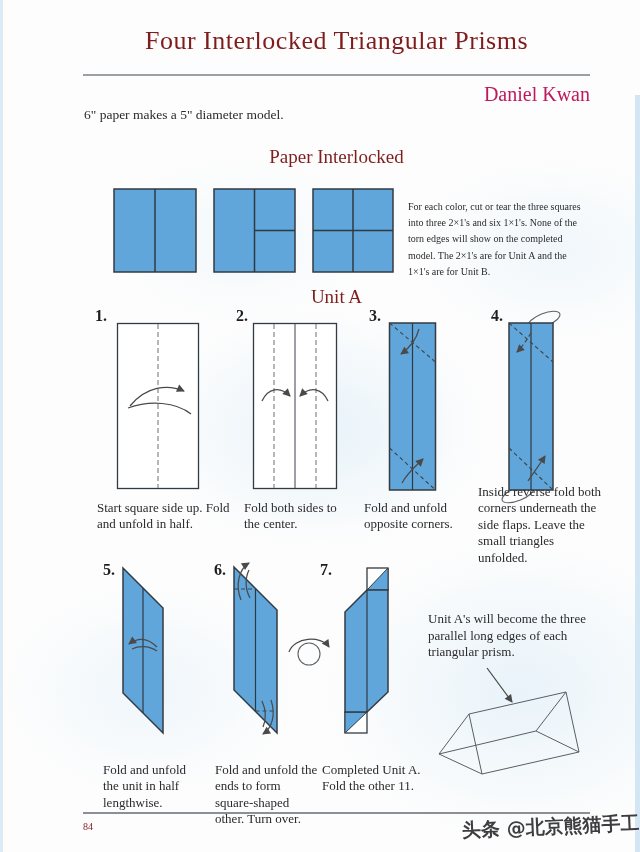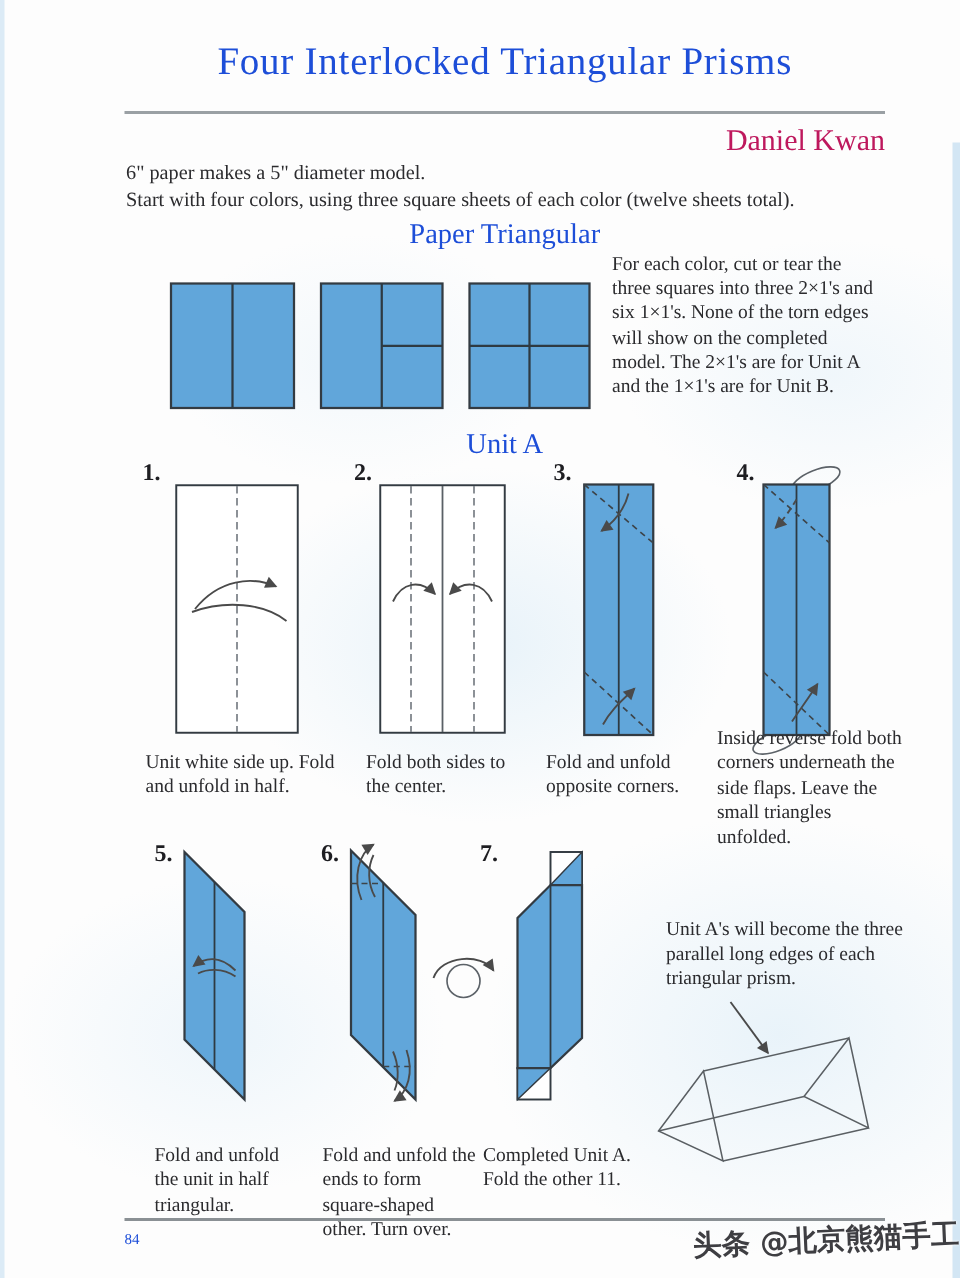--- a/index.html
+++ b/index.html
@@ -15,31 +15,31 @@
       radial-gradient(240px 170px at 320px 430px, rgba(200,227,244,.40), transparent 70%),
       radial-gradient(280px 210px at 520px 690px, rgba(200,227,244,.38), transparent 70%),
       radial-gradient(210px 150px at 150px 690px, rgba(206,230,246,.30), transparent 70%),
       radial-gradient(200px 130px at 555px 250px, rgba(206,230,246,.28), transparent 70%),
       radial-gradient(180px 120px at 240px 240px, rgba(206,230,246,.22), transparent 70%);
   }
   .edge-left{position:absolute;left:0;top:0;width:3px;height:852px;background:#dcebf6;z-index:1;}
   .edge-right{position:absolute;right:0;top:95px;width:5px;height:757px;background:#d3e6f4;z-index:1;}
 
   .abs{position:absolute;z-index:2;}
-  .teal{color:#1d4ed8;}
+  .teal{color:#7f1d1d;}
   .title{left:83px;top:26px;width:507px;text-align:center;font-size:26px;letter-spacing:.5px;}
   .rule-top{left:83px;top:74px;width:507px;height:2px;background:#9aa0a4;}
   .rule-bottom{left:83px;top:812px;width:507px;height:2px;background:#8a9094;}
   .author{left:83px;top:83px;width:507px;text-align:right;font-size:20px;color:#be185d;}
   .intro{left:84px;top:106px;width:510px;font-size:13.5px;line-height:17.5px;}
   .section-heading{left:83px;width:507px;text-align:center;font-size:19px;}
   .prep-heading{top:146px;}
   .unita-heading{top:286px;}
-  .prep-note{left:408px;top:168px;width:182px;font-size:13px;line-height:16.2px;}
-  .unita-note{left:428px;top:611px;width:170px;font-size:13px;line-height:16.5px;margin-left:16px;}
+  .prep-note{left:408px;top:199px;width:182px;font-size:10px;line-height:16.2px;}
+  .unita-note{left:428px;top:611px;width:170px;font-size:13px;line-height:16.5px;}
   .caption{font-size:13px;line-height:16.4px;}
   .step-num{font-size:16px;font-weight:bold;color:#1e1e22;}
   .page-num{left:83px;top:821px;font-size:10px;}
   .watermark{
     left:462px;top:814px;width:176px;font-family:"DejaVu Sans",sans-serif;
     font-size:19px;font-weight:bold;color:#3e3e42;transform:rotate(-2.5deg);
     text-shadow:0 0 1px #fff, 0 0 2px #fff;white-space:nowrap;
   }
   svg{display:block;overflow:visible;}
   .shape{fill:#61a6da;stroke:#333b42;stroke-width:1.5;}
@@ -65,24 +65,23 @@
       <path d="M1,1 L9,5 L1,9 Z" fill="#4a4a4a"></path>
     </marker>
   </defs>
 </svg>
 
 <div class="abs title teal">Four Interlocked Triangular Prisms</div>
 <div class="abs rule-top"></div>
 <div class="abs author">Daniel Kwan</div>
 <div class="abs intro">
   <div>6" paper makes a 5" diameter model.</div>
-  <div>Start with four colors, using three square sheets of each color (twelve sheets total).</div>
 </div>
 
-<div class="abs section-heading prep-heading teal">Paper Triangular</div>
+<div class="abs section-heading prep-heading teal">Paper Interlocked</div>
 
 <svg class="abs" style="left:113px;top:188px" width="84" height="85">
   <rect x="1" y="1" width="82" height="83" class="shape"></rect>
   <line x1="42" y1="1" x2="42" y2="84" class="solidline" style="stroke-width:1.5"></line>
 </svg>
 <svg class="abs" style="left:213px;top:188px" width="83" height="85">
   <rect x="1" y="1" width="81" height="83" class="shape"></rect>
   <line x1="41.5" y1="1" x2="41.5" y2="84" class="solidline" style="stroke-width:1.5"></line>
   <line x1="41.5" y1="42.5" x2="82" y2="42.5" class="solidline" style="stroke-width:1.5"></line>
 </svg>
@@ -130,21 +129,21 @@
   <ellipse cx="49" cy="15" rx="17" ry="6.5" transform="rotate(-22 49 15)" class="loop"></ellipse>
   <ellipse cx="23" cy="189" rx="17" ry="6.5" transform="rotate(-22 23 189)" class="loop"></ellipse>
   <rect x="14" y="18" width="44" height="167" class="shape"></rect>
   <line x1="36" y1="18" x2="36" y2="185" class="solidline"></line>
   <line x1="14" y1="18" x2="58" y2="57" class="dashdiag"></line>
   <line x1="14" y1="143" x2="58" y2="185" class="dashdiag"></line>
   <path d="M36,28 C31,36 27,42 22,47" class="arrowdash" marker-end="url(#ah)"></path>
   <path d="M33,176 C39,167 45,159 50,151" class="arrow" marker-end="url(#ah)"></path>
 </svg>
 
-<div class="abs caption" style="left:97px;top:500px;width:135px">Unit white side up. Fold and unfold in half.</div>
+<div class="abs caption" style="left:97px;top:500px;width:135px">Start square side up. Fold and unfold in half.</div>
 <div class="abs caption" style="left:244px;top:500px;width:100px">Fold both sides to the center.</div>
 <div class="abs caption" style="left:364px;top:500px;width:106px">Fold and unfold opposite corners.</div>
 <div class="abs caption" style="left:478px;top:484px;width:124px">Inside reverse fold both corners underneath the side flaps. Leave the small triangles unfolded.</div>
 
 <div class="abs step-num" style="left:103px;top:561px">5.</div>
 <div class="abs step-num" style="left:214px;top:561px">6.</div>
 <div class="abs step-num" style="left:320px;top:561px">7.</div>
 
 <svg class="abs" style="left:117px;top:563px" width="54" height="174">
   <path d="M6,5 L46,45 L46,170 L6,130 Z" class="shape"></path>
@@ -171,21 +170,21 @@
   <path d="M6,151 L28,151 L6,172 Z" fill="#61a6da" stroke="#333b42" stroke-width="1"></path>
   <path d="M28,29 L49,29 L49,131 L28,151 L6,151 L6,51 Z" class="shape"></path>
   <line x1="28" y1="29" x2="28" y2="151" class="solidline"></line>
 </svg>
 
 <svg class="abs" style="left:286px;top:628px" width="48" height="44">
   <circle cx="23" cy="26" r="11" class="loop"></circle>
   <path d="M3,24 C8,9 35,7 43,19" class="arrow" marker-end="url(#ah)"></path>
 </svg>
 
-<div class="abs caption" style="left:103px;top:762px;width:100px">Fold and unfold the unit in half triangular.</div>
+<div class="abs caption" style="left:103px;top:762px;width:100px">Fold and unfold the unit in half lengthwise.</div>
 <div class="abs caption" style="left:215px;top:762px;width:106px">Fold and unfold the ends to form square-shaped other.  Turn over.</div>
 <div class="abs caption" style="left:322px;top:762px;width:102px">Completed Unit A.  Fold the other 11.</div>
 
 <div class="abs unita-note">Unit A's will become the three parallel long edges of each triangular prism.</div>
 <svg class="abs" style="left:428px;top:658px" width="176" height="132">
   <path d="M59,10 L84,44" class="arrow" marker-end="url(#ah)"></path>
 
   <path d="M41,56 L11,96 L54,116 Z" class="wire"></path>
 
   <path d="M138,34 L108,73 L151,94 Z" class="wire"></path>

